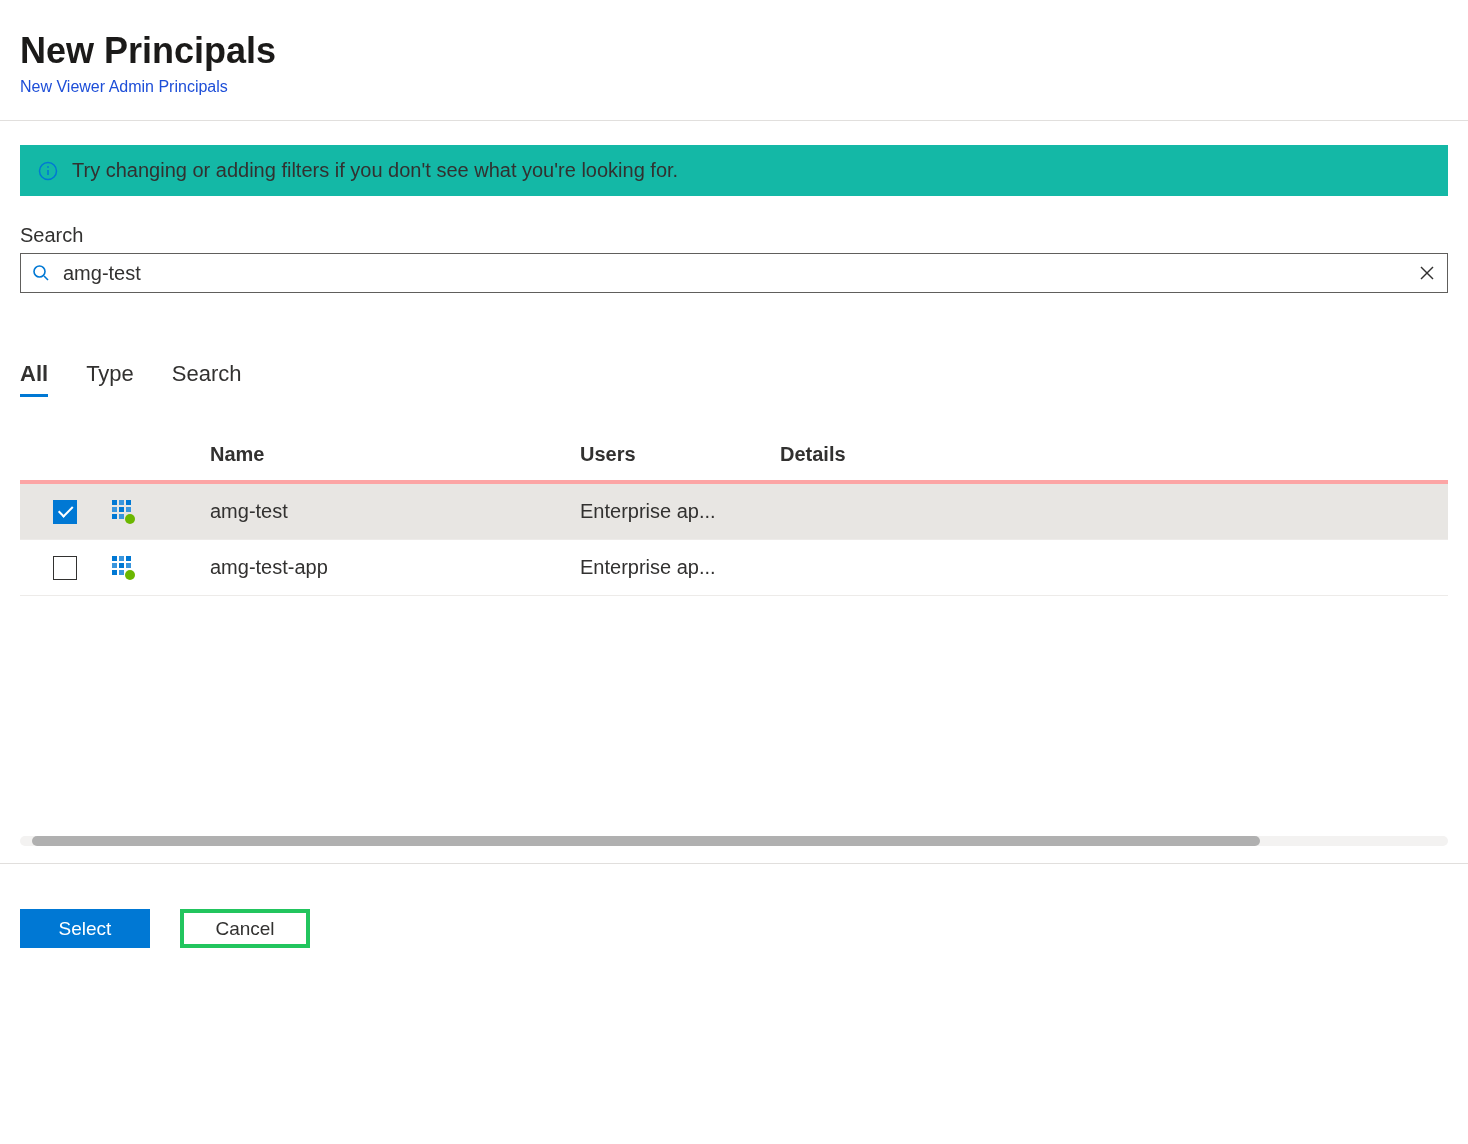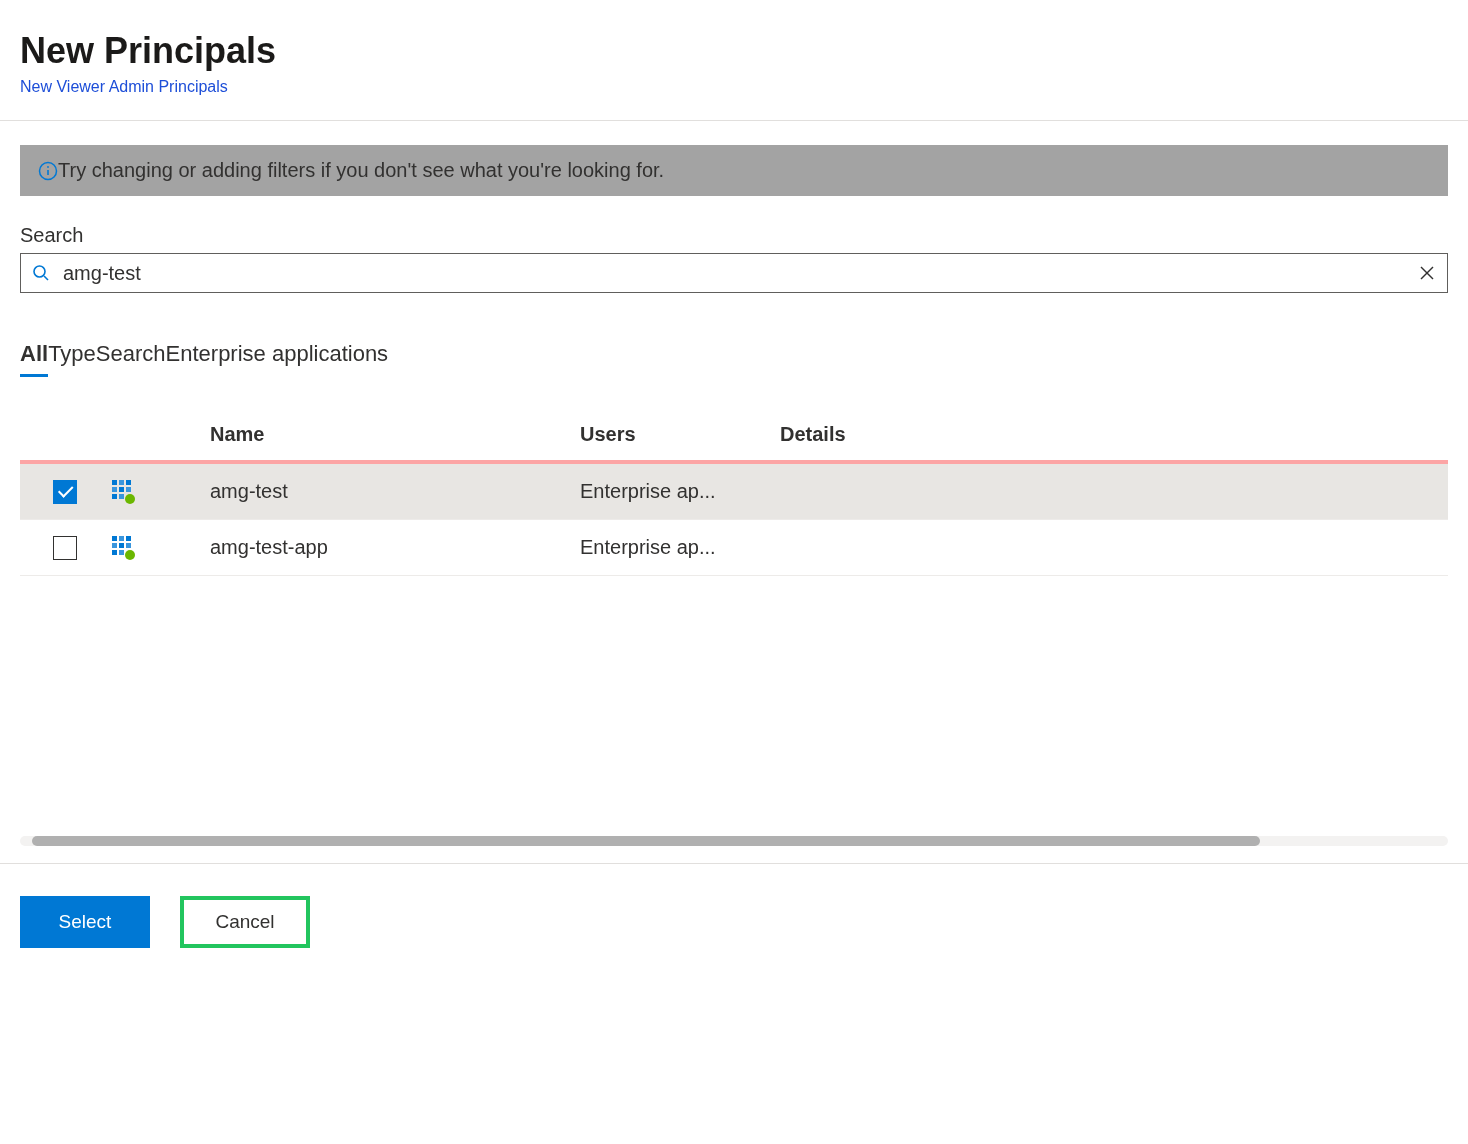--- a/index.html
+++ b/index.html
@@ -29,24 +29,25 @@
       color: #1d4ed8;
       font-weight: 400;
     }
     .divider {
       border: none;
       border-top: 1px solid #e1dfdd;
       margin: 14px 0 0 0;
     }
     .info-bar {
       margin: 24px 20px 0 20px;
-      background: #a3a3a3;
+      background: #14b8a6;
       padding: 14px 18px;
       display: flex;
       align-items: center;
+      gap: 14px;
     }
     .info-icon {
       width: 20px;
       height: 20px;
       flex: 0 0 auto;
     }
     .info-text {
       font-size: 20px;
       color: #323130;
     }
@@ -81,21 +82,22 @@
       color: #323130;
     }
     .clear-icon {
       width: 20px;
       height: 20px;
       cursor: pointer;
       flex: 0 0 auto;
     }
     .tabs {
       display: flex;
-      margin: 48px 20px 0 20px;
+      gap: 38px;
+      margin: 68px 20px 0 20px;
       text-align: center;
     }
     .tab {
       font-size: 22px;
       color: #323130;
       padding-bottom: 10px;
       cursor: pointer;
       position: relative;
     }
     .tab.active {
@@ -197,21 +199,21 @@
     }
     .footer {
       position: absolute;
       bottom: 196px;
       left: 20px;
       display: flex;
       gap: 30px;
     }
     .btn {
       min-width: 130px;
-      height: 52px;
+      height: 39px;
       font-size: 19px;
       font-family: inherit;
       cursor: pointer;
       border: none;
     }
     .btn-primary {
       background: #0078d4;
       color: #ffffff;
     }
     .btn-secondary {
@@ -257,21 +259,20 @@
         <line x1="16" y1="4" x2="4" y2="16"></line>
       </svg>
     </span>
   </div>
 </div>
 
 <div class="tabs">
   <div class="tab active">All</div>
   <div class="tab">Type</div>
   <div class="tab">Search</div>
-  <div class="tab">Enterprise applications</div>
 </div>
 
 <div class="table-area">
   <div class="table-header">
     <div class="spacer-cell-1"></div>
     <div class="col-name">Name</div>
     <div class="col-type">Users</div>
     <div class="col-details">Details</div>
   </div>
 

